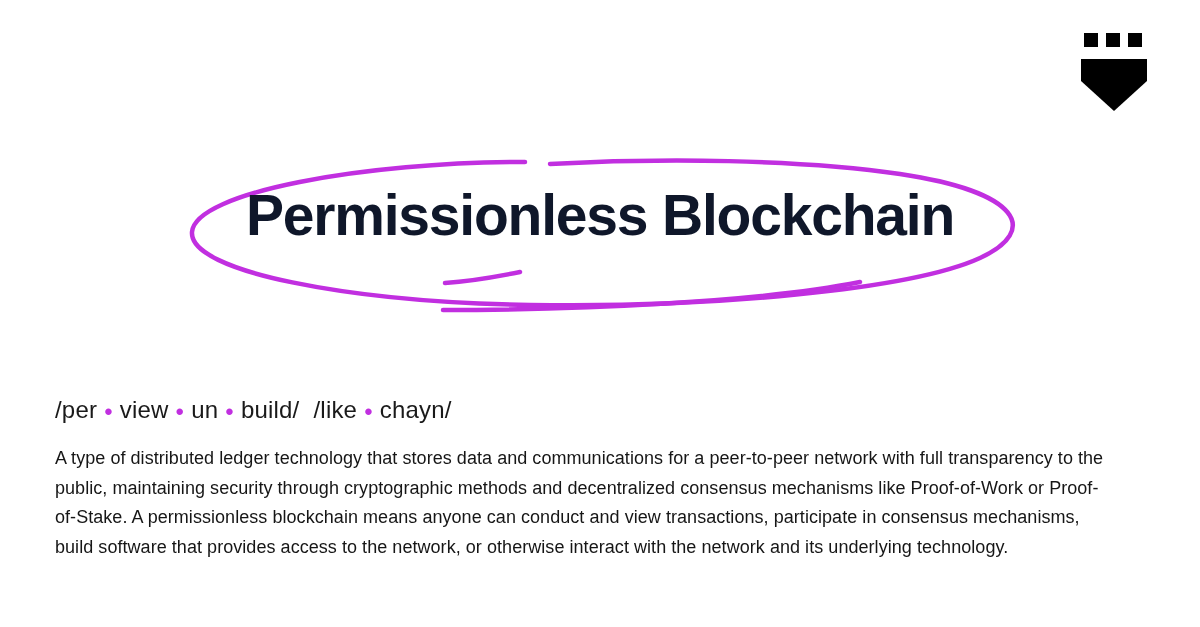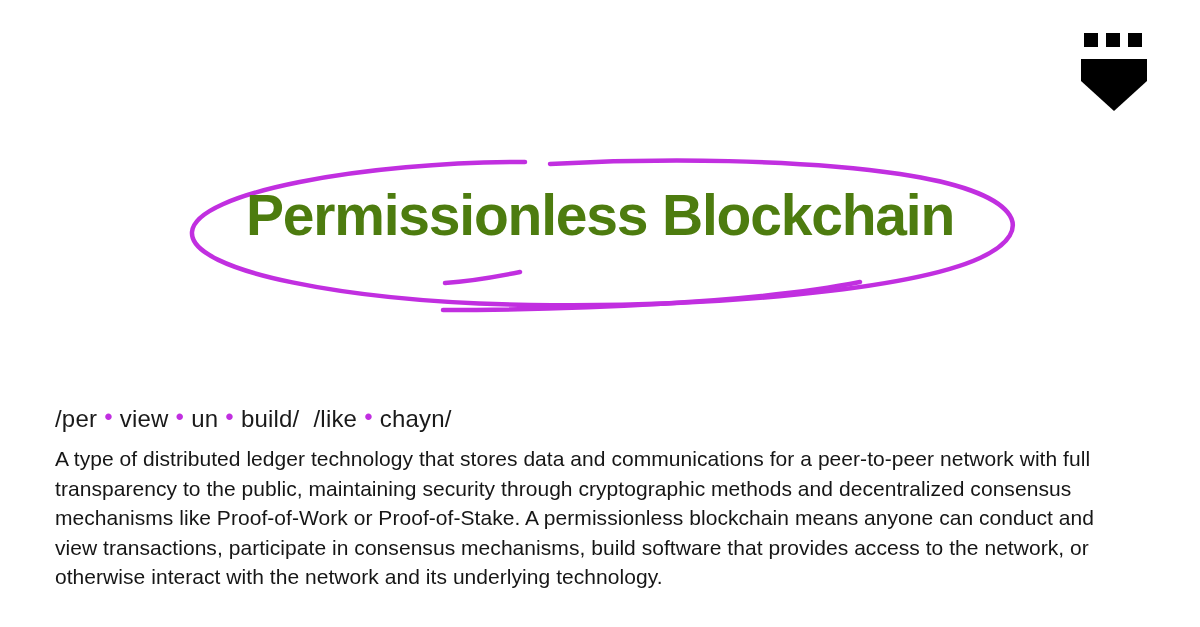--- a/index.html
+++ b/index.html
@@ -50,56 +50,56 @@
   }
   .title {
     position: absolute;
     left: 0;
     top: 0;
     width: 1200px;
     text-align: center;
     font-size: 57px;
     font-weight: bold;
     letter-spacing: -1.2px;
-    color: #4d7c0f;
+    color: #0f172a;
     line-height: 1;
     padding-top: 57px;
     box-sizing: border-box;
     white-space: nowrap;
   }
 
   
   .pronunciation {
     position: absolute;
     left: 55px;
-    top: 405px;
+    top: 396px;
     font-size: 24px;
     color: #1a1a1a;
     letter-spacing: 0.2px;
     white-space: nowrap;
     display: flex;
-    align-items: flex-start;
+    align-items: flex-end;
   }
   .pron-part { display: inline-block; }
   .pron-dot {
     display: inline-block;
     color: #c12fe0;
     font-size: 24px;
     margin: 0 7px;
     line-height: 1;
   }
   .pron-gap { display: inline-block; width: 14px; }
 
   
   .definition {
     position: absolute;
     left: 55px;
     top: 444px;
     width: 1055px;
-    font-size: 21px;
+    font-size: 18px;
     line-height: 29.5px;
     color: #161616;
     letter-spacing: 0.05px;
   }
 </style>
 </head>
 <body>
 
 <div class="page">
 

